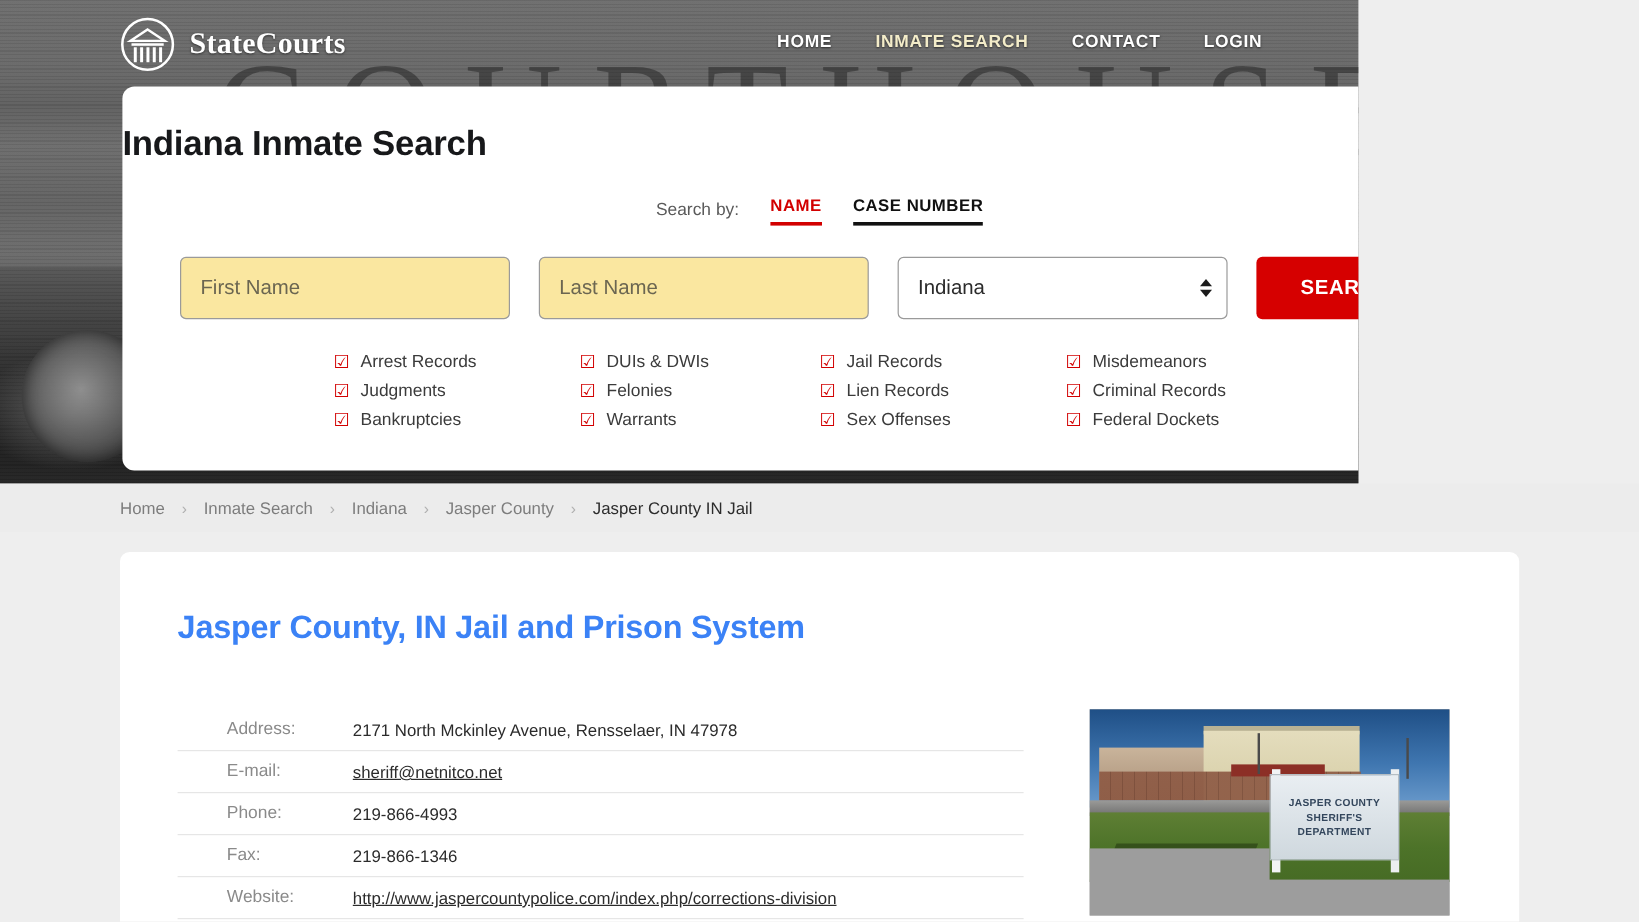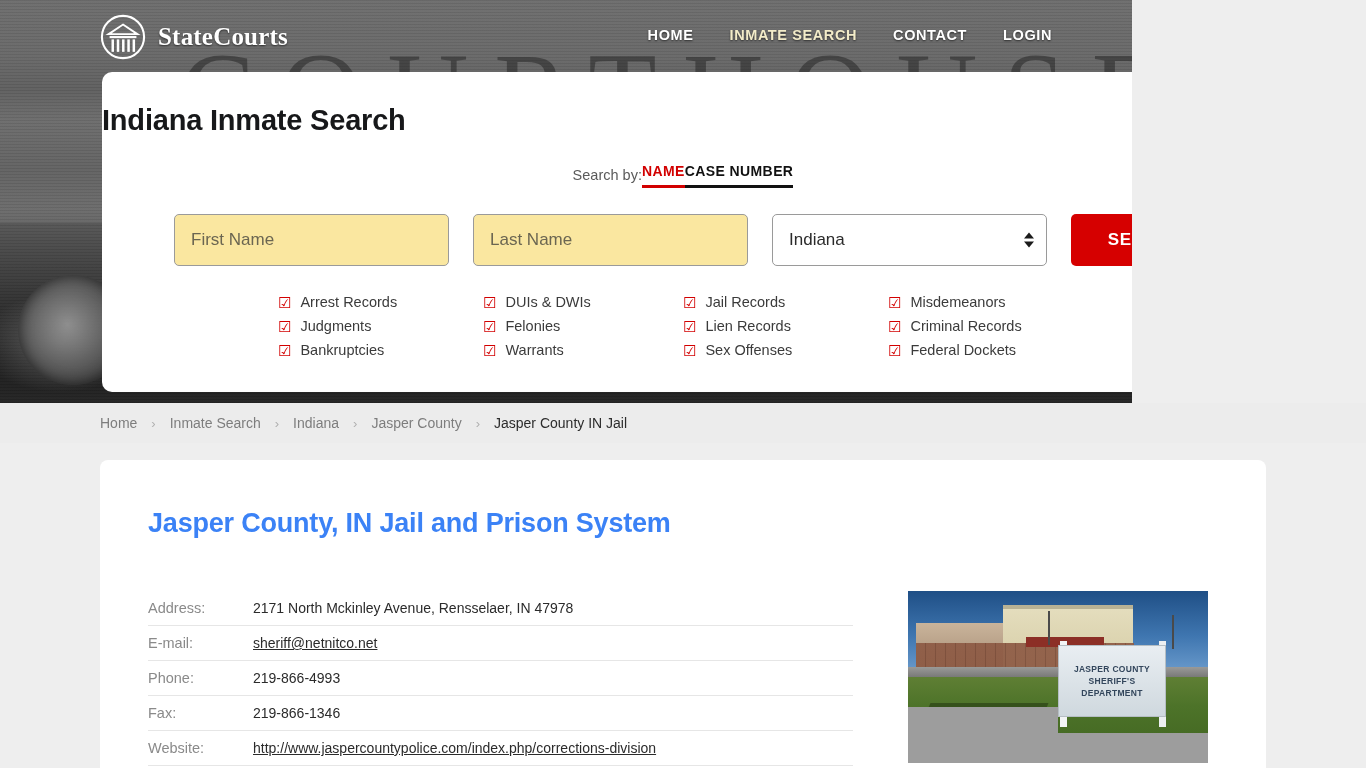--- a/index.html
+++ b/index.html
@@ -98,34 +98,35 @@
   .search-title {
     text-align: left;
     font-size: 29px;
     font-weight: bold;
     color: #17181a;
     letter-spacing: -0.2px;
     margin-top: 10px;
   }
   .searchby-row {
     display: flex; align-items: flex-end; justify-content: center;
+    gap: 26px;
     margin-top: 26px;
   }
   .searchby-label { font-size: 14.5px; color: #5a5a5a; padding-bottom: 5px; }
   .tab {
     font-size: 14px; font-weight: bold; letter-spacing: 0.4px;
     padding-bottom: 6px; cursor: pointer;
   }
   .tab.tab-name { color: #d20000; border-bottom: 3px solid #d20000; }
   .tab.tab-case { color: #111; border-bottom: 3px solid #111; }
 
   .form-row {
     display: flex; align-items: center; gap: 24px;
     margin-top: 26px;
-    padding-left: 72px;
+    padding-left: 48px;
   }
   .txt-input {
     width: 275px; height: 52px;
     background: #fae7a0;
     border: 1px solid #9a9a9a;
     border-radius: 5px;
     padding: 0 16px;
     font-family: "Liberation Sans", sans-serif;
     font-size: 17px;
     color: #5e5a43;
@@ -220,21 +221,21 @@
   }
   .detail-table { width: 705px; }
   .detail-row {
     display: flex; align-items: center;
     height: 35px;
     border-bottom: 1px solid #e6e6e6;
   }
   .detail-row:first-child { border-top: none; }
   .detail-label {
     width: 105px; flex: none;
-    font-size: 14.5px; color: #8a8a8a;
+    font-size: 14.5px; color: #8a8a8a; margin-left: 41px;
   }
   .detail-value { font-size: 14px; color: #2b2b2b; }
   .detail-value a {
     color: #2b2b2b; text-decoration: underline;
   }
 
   
   .photo {
     position: relative;
     width: 300px; height: 172px;

